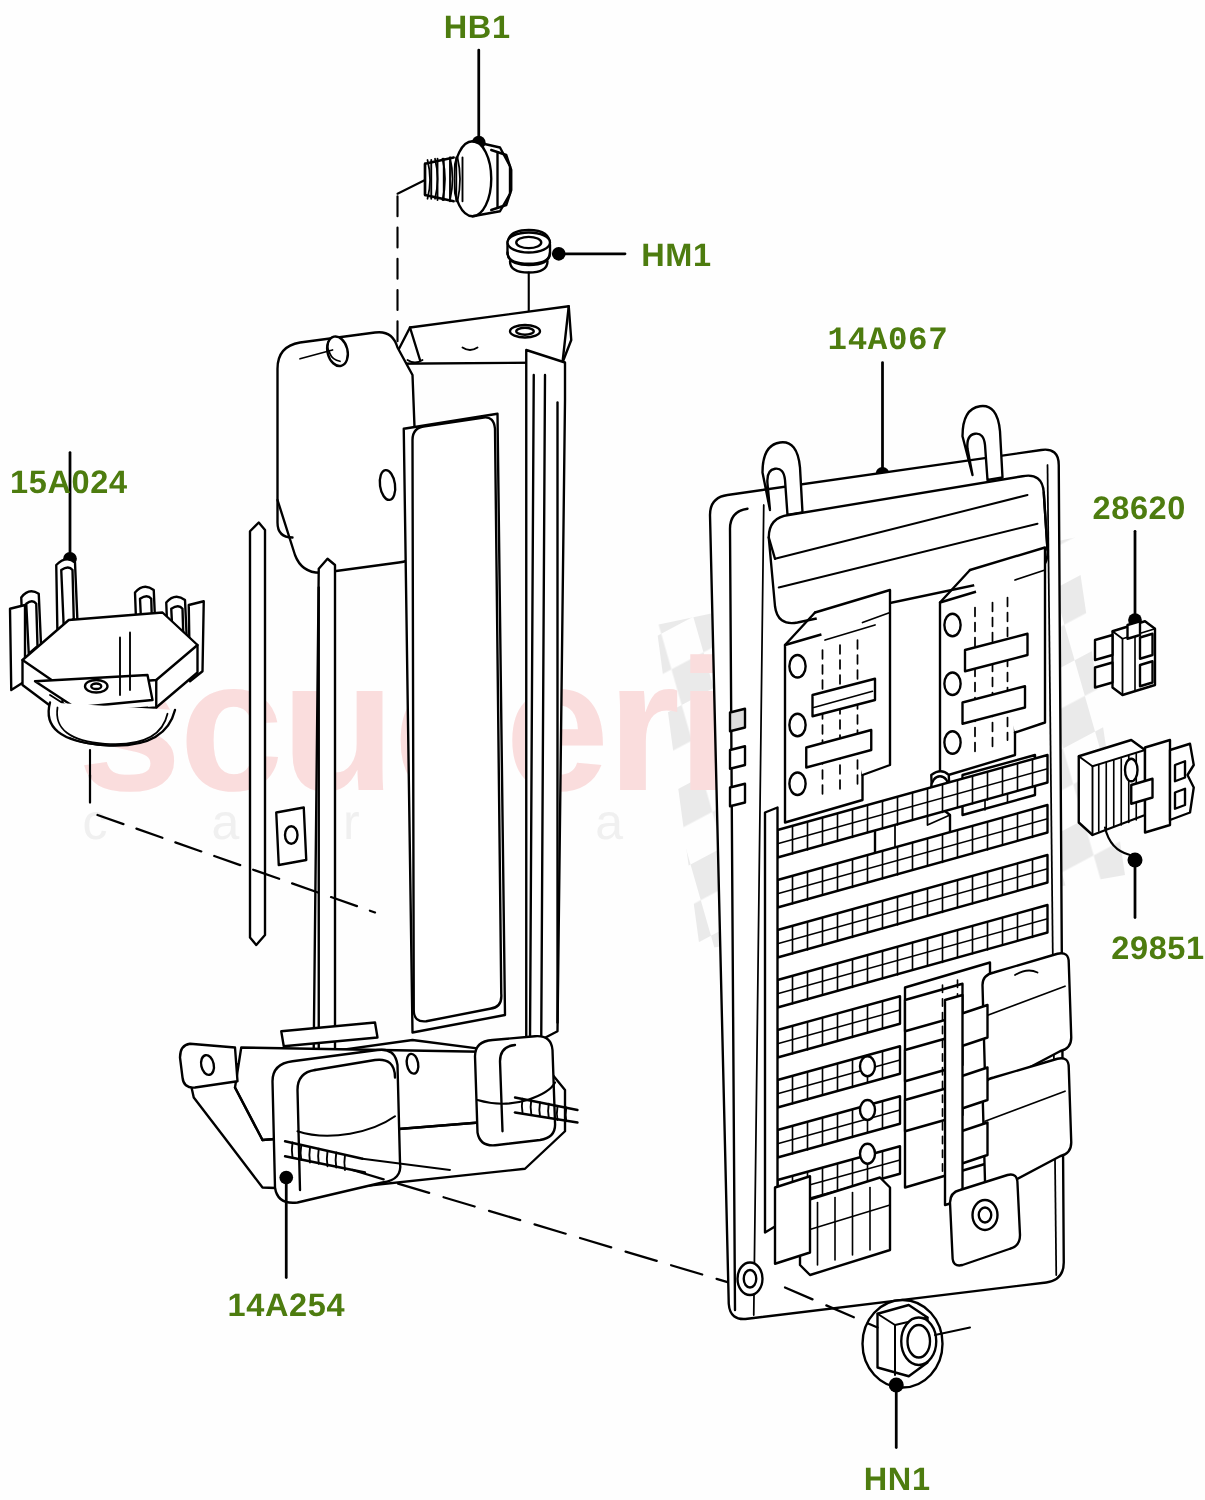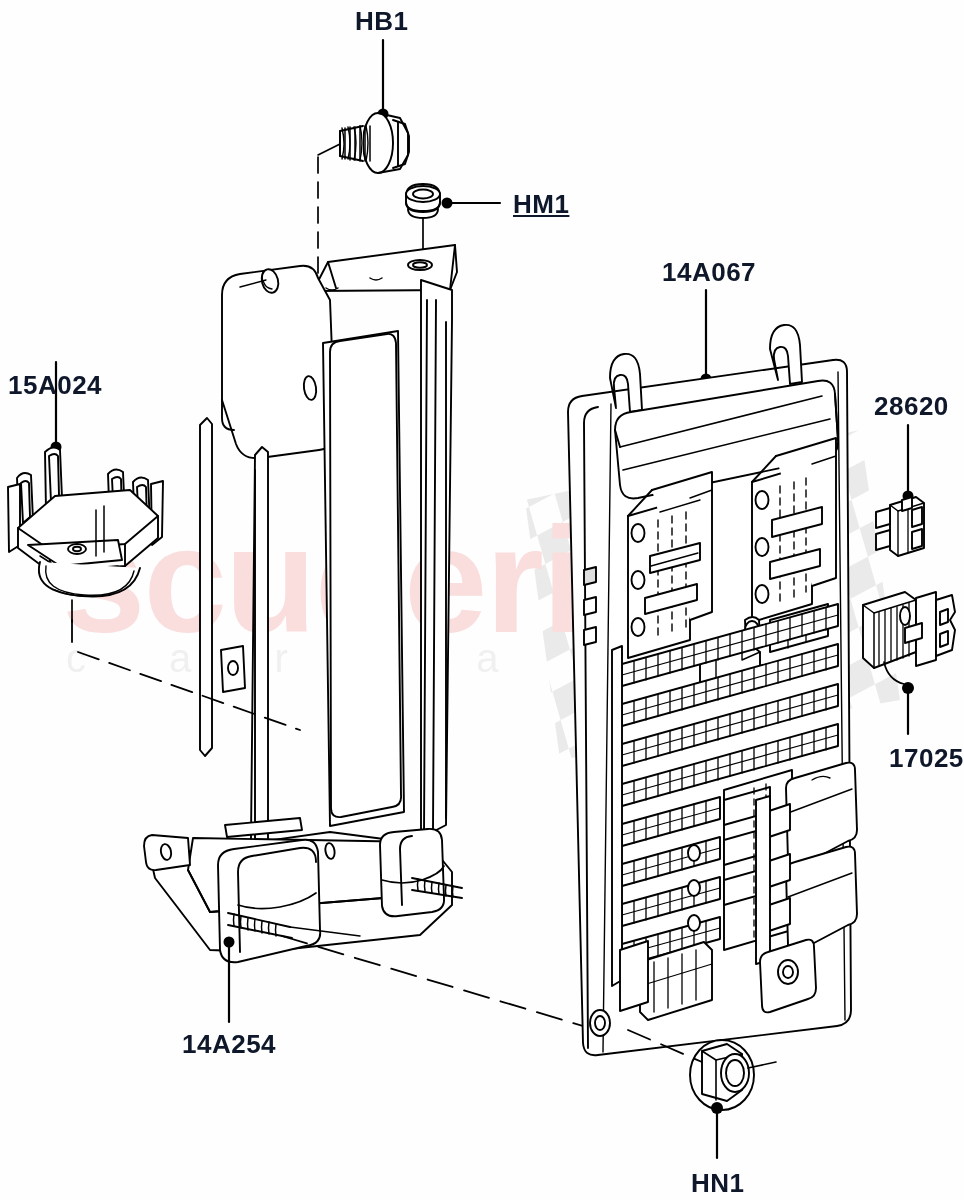--- a/index.html
+++ b/index.html
@@ -1,20 +1,20 @@
 <!DOCTYPE html>
 <html><head>
 <meta charset="utf-8">
 <title>Parts Diagram</title>
 <style>
   html,body{margin:0;padding:0;background:#ffffff;}
   body{font-family:"Liberation Sans", sans-serif;}
   #stage{position:relative;width:964px;height:1200px;background:#fefefe;overflow:hidden;}
   #art{position:absolute;left:0;top:0;width:964px;height:1200px;}
-  .callout{position:absolute;color:#0f172a;font-family:"Liberation Sans",sans-serif;font-weight:700;font-size:26px;letter-spacing:.5px;white-space:nowrap;}
+  .callout{position:absolute;color:#4d7c0f;font-family:"Liberation Sans",sans-serif;font-weight:700;font-size:26px;letter-spacing:.5px;white-space:nowrap;}
   .wm-main{position:absolute;font-family:"Liberation Sans",sans-serif;font-weight:700;font-size:150px;color:#fadddd;letter-spacing:-2px;left:62px;top:494px;user-select:none;}
   .wm-sub{position:absolute;font-family:"Liberation Sans",sans-serif;font-weight:400;font-size:40px;color:#f0f0f0;left:66px;top:636px;letter-spacing:36px;user-select:none;}
 </style>
 </head>
 <body>
 
 <div id="stage">
 
   <svg id="wmflag" width="964" height="1200" style="position:absolute;left:0;top:0;">
     <defs>
@@ -541,21 +541,21 @@
         </g>
 
         <circle cx="717" cy="1108" r="6" fill="#000" stroke="none"></circle>
         <line x1="717" y1="1108" x2="717" y2="1158" stroke-width="2.2"></line>
       </g>
 
     </g>
   </svg>
 
   <div class="callout" style="left:355px;top:6px;">HB1</div>
-  <div class="callout" style="left:513px;top:189px;text-decoration:underline;">HM1</div>
-  <div class="callout" style="left:662px;top:257px;">14A067</div>
+  <div class="callout" style="left:513px;top:189px;">HM1</div>
+  <div class="callout" style="left:662px;top:257px;font-family:Liberation Mono, monospace;">14A067</div>
   <div class="callout" style="left:874px;top:391px;">28620</div>
   <div class="callout" style="left:8px;top:332px;margin-top:38px;">15A024</div>
-  <div class="callout" style="left:889px;top:743px;">17025</div>
+  <div class="callout" style="left:889px;top:743px;">29851</div>
   <div class="callout" style="left:182px;top:1029px;">14A254</div>
   <div class="callout" style="left:691px;top:1168px;text-align:right;">HN1</div>
 
 </div>
 
 </body></html>

